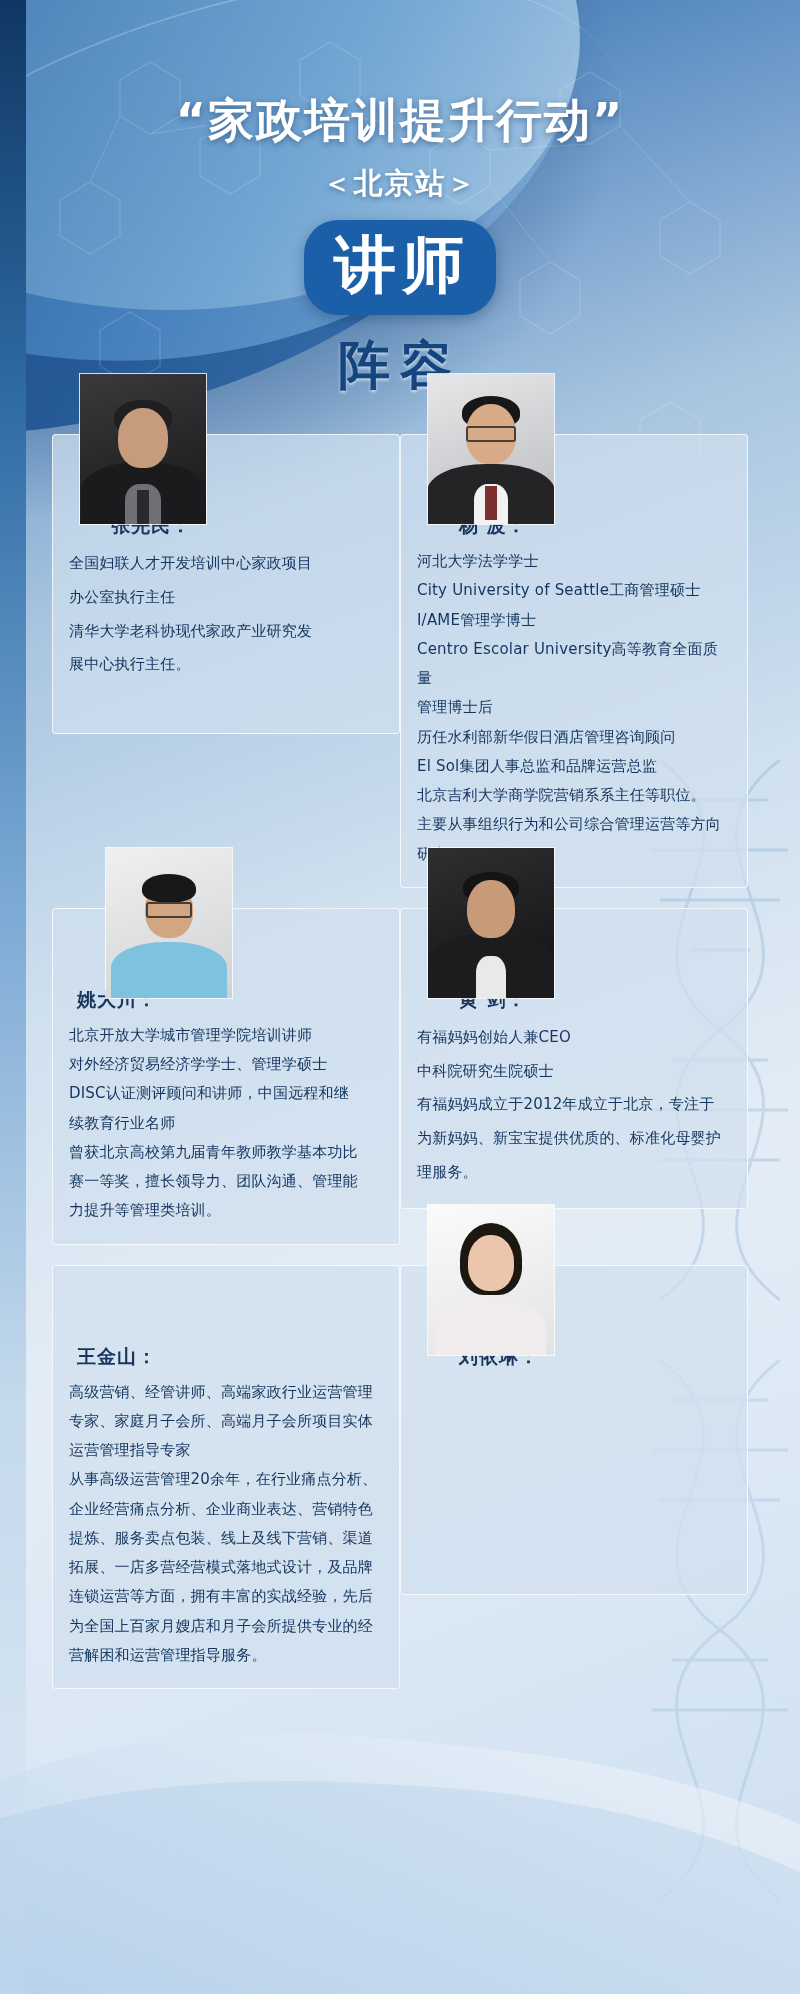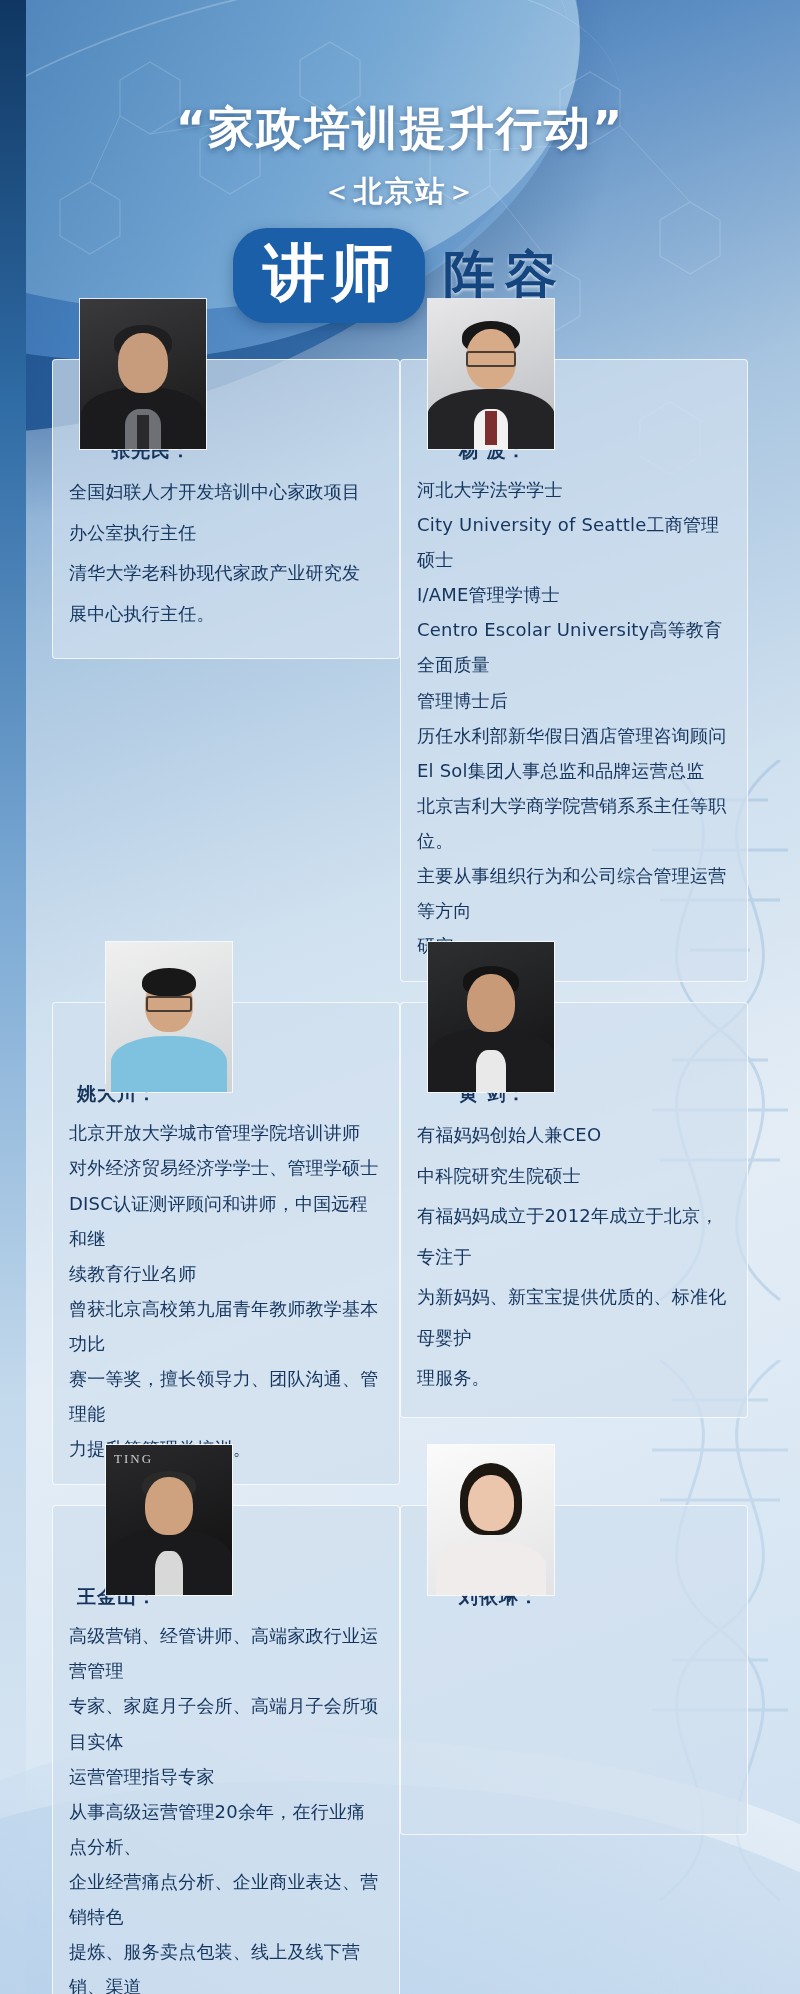--- a/index.html
+++ b/index.html
@@ -102,21 +102,20 @@
     inset: 0;
     opacity: .16;
   }
 
   
   .header {
     position: relative;
     padding-top: 92px;
     text-align: center;
     z-index: 5;
-    margin-top: 8px;
   }
   .title1 {
     font-family: "DejaVu Sans", "Liberation Sans", sans-serif;
     font-size: 46px;
     font-weight: bold;
     color: #ffffff;
     letter-spacing: 2px;
     text-shadow: 0 2px 6px rgba(10,40,80,0.45);
     line-height: 1.25;
   }
@@ -138,20 +137,21 @@
     letter-spacing: 2px;
     margin-top: 14px;
     text-shadow: 0 2px 5px rgba(10,40,80,0.40);
   }
   .bigrow {
     margin-top: 16px;
     display: flex;
     align-items: center;
     justify-content: center;
     gap: 18px;
+    flex-direction: column;
   }
   .big-badge {
     background: #1a5fa8;
     color: #ffffff;
     font-family: "DejaVu Sans", "Liberation Sans", sans-serif;
     font-size: 62px;
     font-weight: bold;
     letter-spacing: 6px;
     padding: 6px 26px 12px 30px;
     border-radius: 34px;
@@ -208,21 +208,21 @@
     font-family: "DejaVu Sans", "Liberation Sans", sans-serif;
     font-size: 19px;
     font-weight: bold;
     color: #16345c;
     margin: 0 0 8px 10px;
     letter-spacing: 1px;
   }
   .name.indent { margin-left: 44px; }
   .bio {
     font-family: "DejaVu Sans", "Liberation Sans", sans-serif;
-    font-size: 18px;
+    font-size: 15px;
     line-height: 1.95;
     color: #14355e;
     margin: 0;
     padding: 0 2px;
     letter-spacing: 0.2px;
   }
   .bio.loose { line-height: 2.25; }
 
   
   .pf {
@@ -434,30 +434,20 @@
         <div class="bio loose" style="white-space:pre-line">有福妈妈创始人兼CEO
 中科院研究生院硕士
 有福妈妈成立于2012年成立于北京，专注于
 为新妈妈、新宝宝提供优质的、标准化母婴护
 理服务。</div>
       </div>
     </div>
 
     <div class="row">
       <div class="card tall">
-        <div class="photo leftish">
-          <div class="pf">
-            <div class="bg" style="background:linear-gradient(160deg,#2a2a2c,#0e0e0f);"></div>
-            <div class="watermark">TING</div>
-            <div class="body" style="bottom:0;width:126px;height:66px;background:#1a1a1c;"></div>
-            <div class="shirt" style="bottom:0;width:28px;height:44px;background:#d8d8d8;"></div>
-            <div class="hair" style="top:26px;width:54px;height:28px;background:#2a2a2a;"></div>
-            <div class="head" style="top:32px;width:48px;height:58px;background:#cfa27f;"></div>
-          </div>
-        </div>
         <div class="name">王金山：</div>
         <div class="bio" style="white-space:pre-line">高级营销、经管讲师、高端家政行业运营管理
 专家、家庭月子会所、高端月子会所项目实体
 运营管理指导专家
 从事高级运营管理20余年，在行业痛点分析、
 企业经营痛点分析、企业商业表达、营销特色
 提炼、服务卖点包装、线上及线下营销、渠道
 拓展、一店多营经营模式落地式设计，及品牌
 连锁运营等方面，拥有丰富的实战经验，先后
 为全国上百家月嫂店和月子会所提供专业的经

